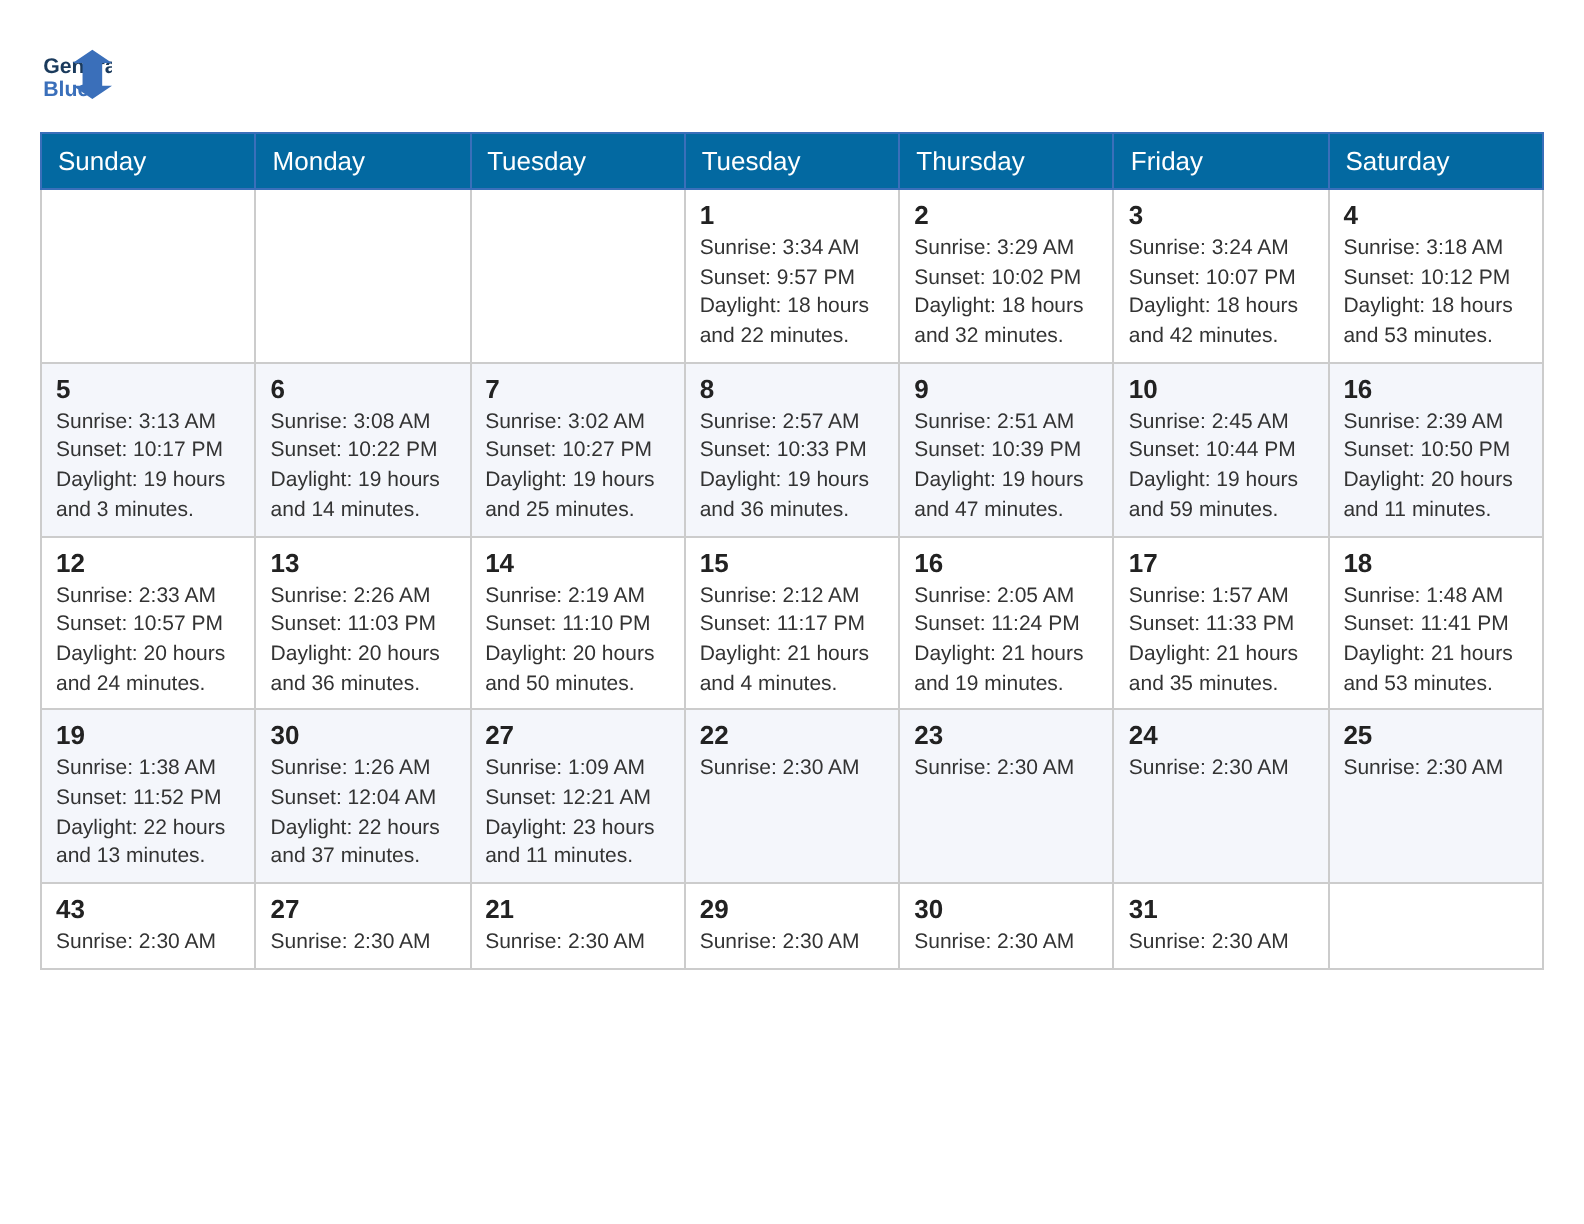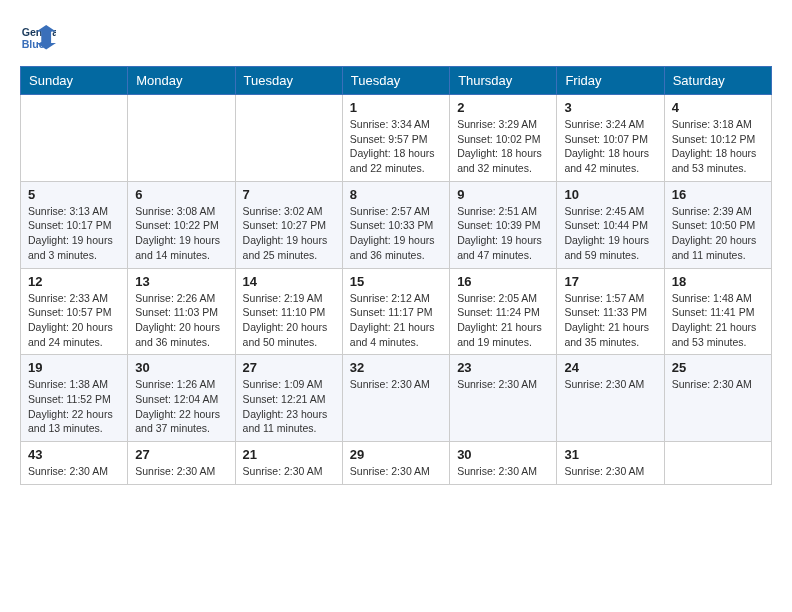--- a/index.html
+++ b/index.html
@@ -202,21 +202,21 @@
         </td>
         <td>
           <span class="day-num">30</span>
           <div class="day-info">Sunrise: 1:26 AM<br>Sunset: 12:04 AM<br>Daylight: 22 hours and 37 minutes.</div>
         </td>
         <td>
           <span class="day-num">27</span>
           <div class="day-info">Sunrise: 1:09 AM<br>Sunset: 12:21 AM<br>Daylight: 23 hours and 11 minutes.</div>
         </td>
         <td>
-          <span class="day-num">32</span>
+          <span class="day-num">22</span>
           <div class="day-info">Sunrise: 2:30 AM</div>
         </td>
         <td>
           <span class="day-num">23</span>
           <div class="day-info">Sunrise: 2:30 AM</div>
         </td>
         <td>
           <span class="day-num">24</span>
           <div class="day-info">Sunrise: 2:30 AM</div>
         </td>

